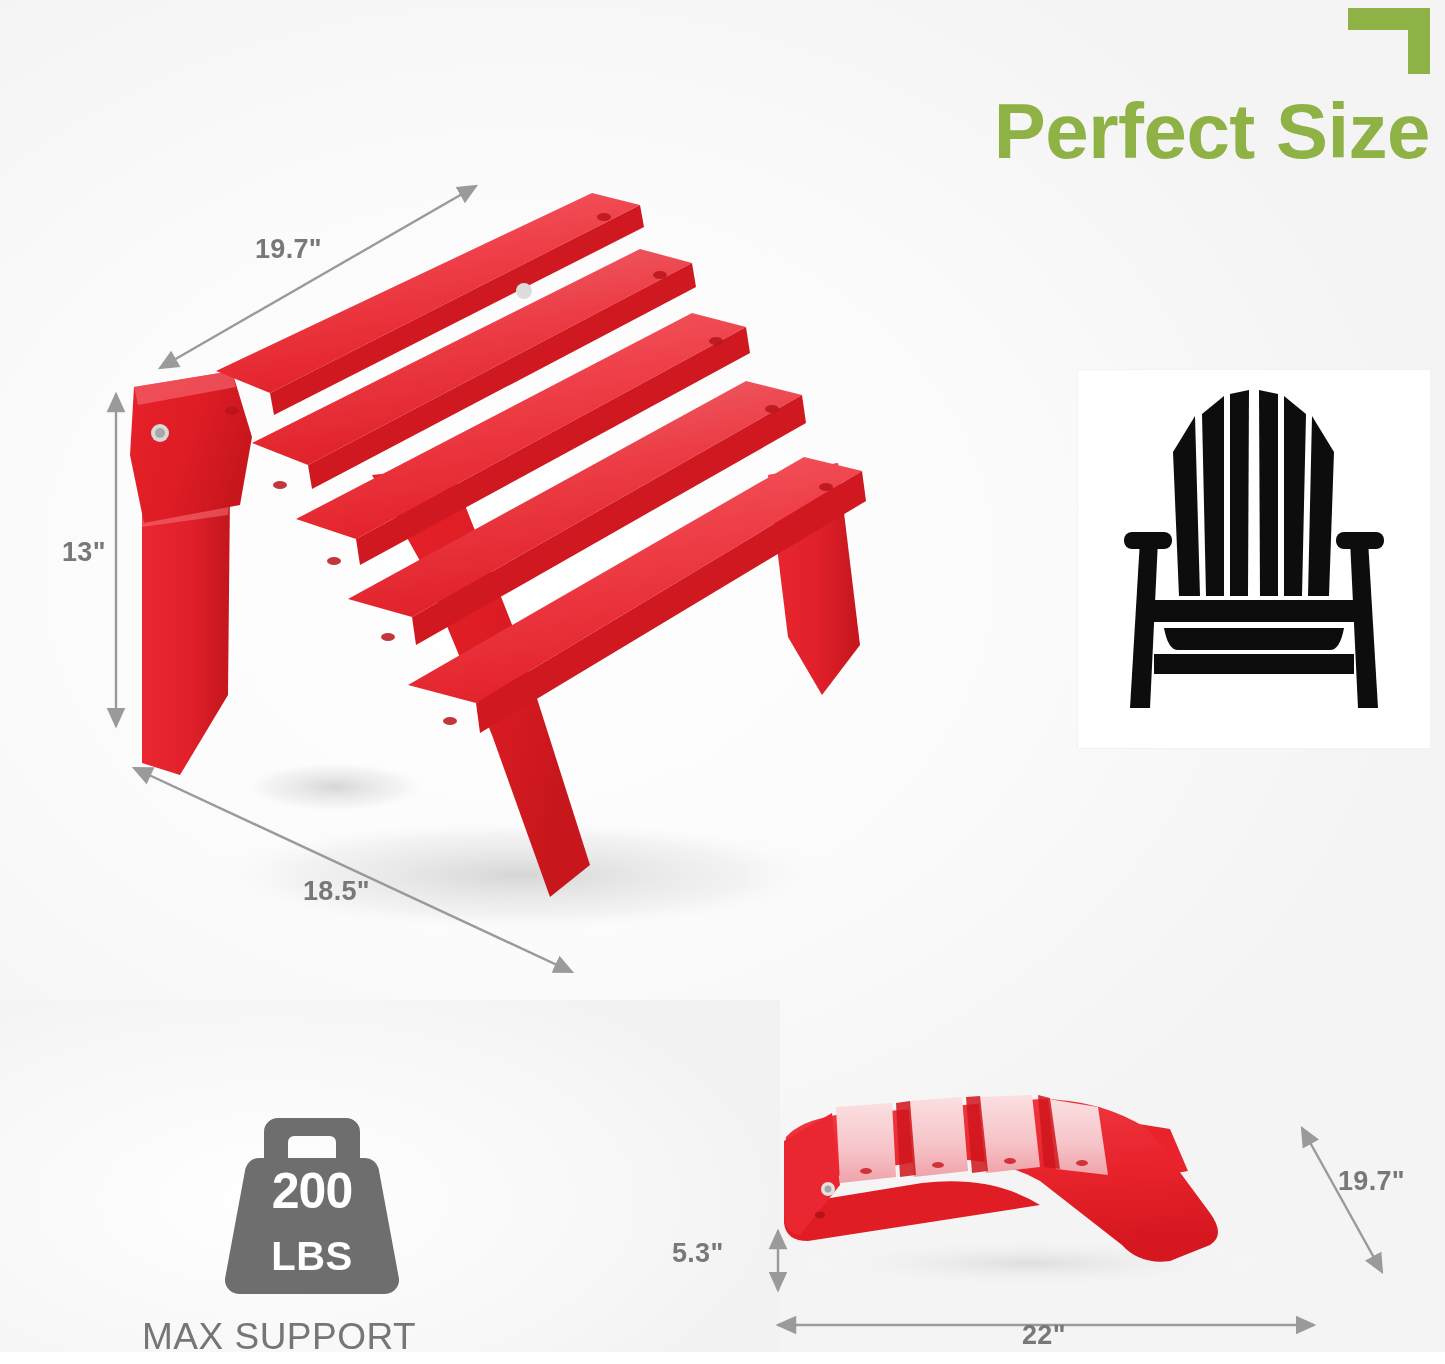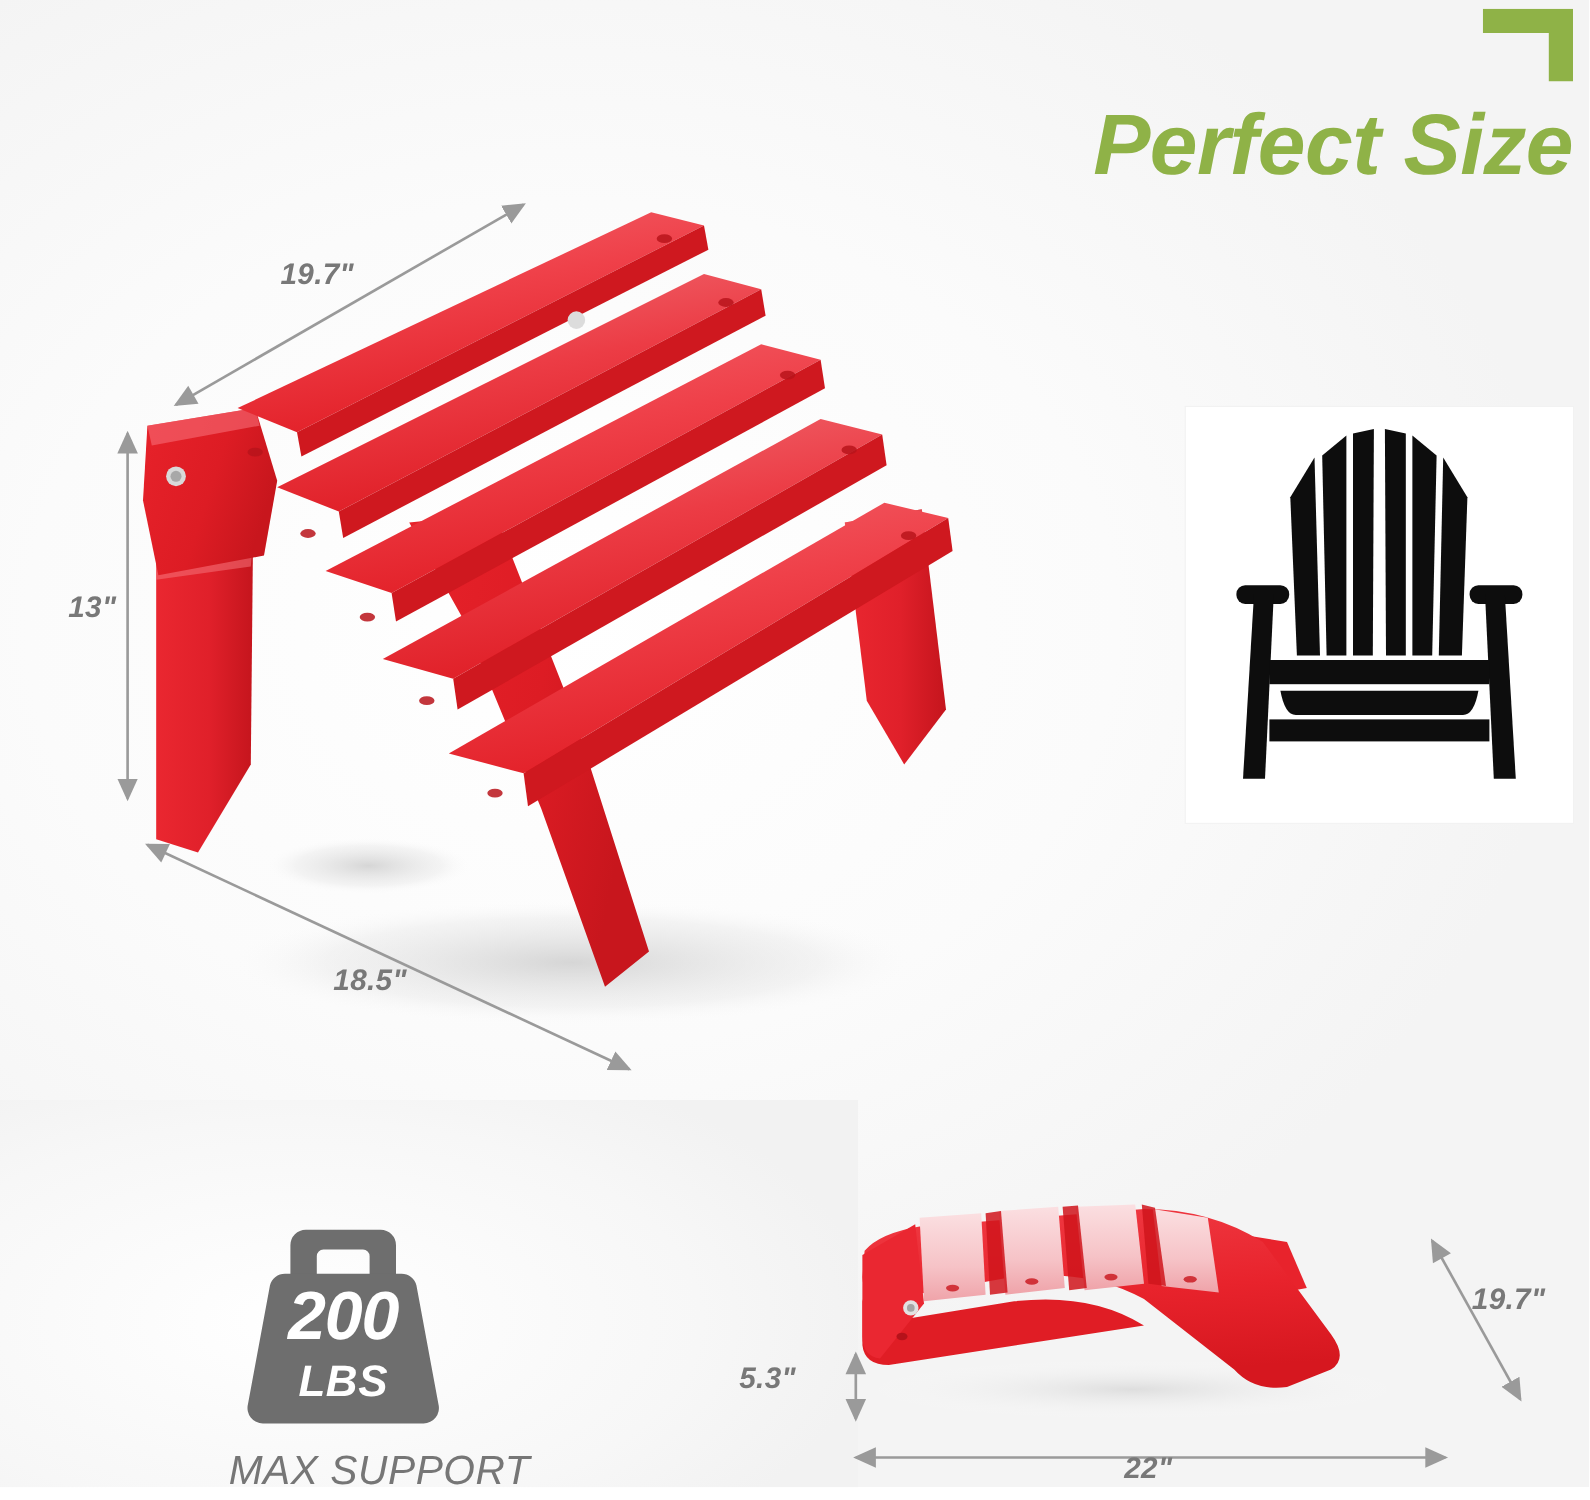--- a/index.html
+++ b/index.html
@@ -7,21 +7,20 @@
     padding: 0;
     background: #ffffff;
   }
   #page {
     position: relative;
     width: 1445px;
     height: 1352px;
     background: #fefefe;
     overflow: hidden;
     font-family: "Liberation Sans", sans-serif;
-    font-style: italic;
   }
 
   
   .backdrop {
     position: absolute;
     inset: 0;
     background:
       radial-gradient(ellipse 900px 700px at 36% 42%, #ffffff 0%, #fbfbfb 55%, #f4f4f4 100%);
   }
   .backdrop2 {
@@ -122,40 +121,40 @@
     width: 210px;
     height: 192px;
     margin: 0 auto;
   }
   .weight-icon-wrap svg { display:block; width:100%; height:100%; }
   .weight-num {
     position: absolute;
     left: 0; right: 0;
     top: 56px;
     text-align: center;
-    font-size: 62px;
+    font-size: 50px;
     font-weight: 700;
     color: #ffffff;
     letter-spacing: -1px;
     line-height: 1;
   }
   .weight-unit {
     position: absolute;
     left: 0; right: 0;
     top: 126px;
     text-align: center;
     font-size: 40px;
     font-weight: 700;
     color: #ffffff;
     letter-spacing: 0.5px;
     line-height: 1;
   }
   .weight-caption {
     margin-top: 14px;
-    text-align: right;
+    text-align: left;
     font-size: 37px;
     font-weight: 400;
     color: #767676;
     letter-spacing: 0.5px;
     white-space: nowrap;
   }
 
   
   .folded-ottoman {
     position: absolute;

